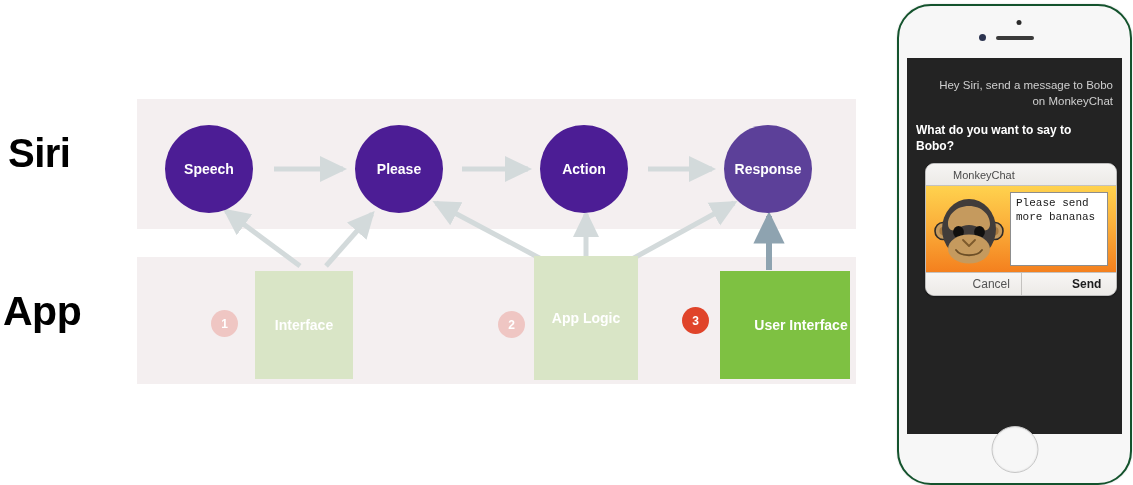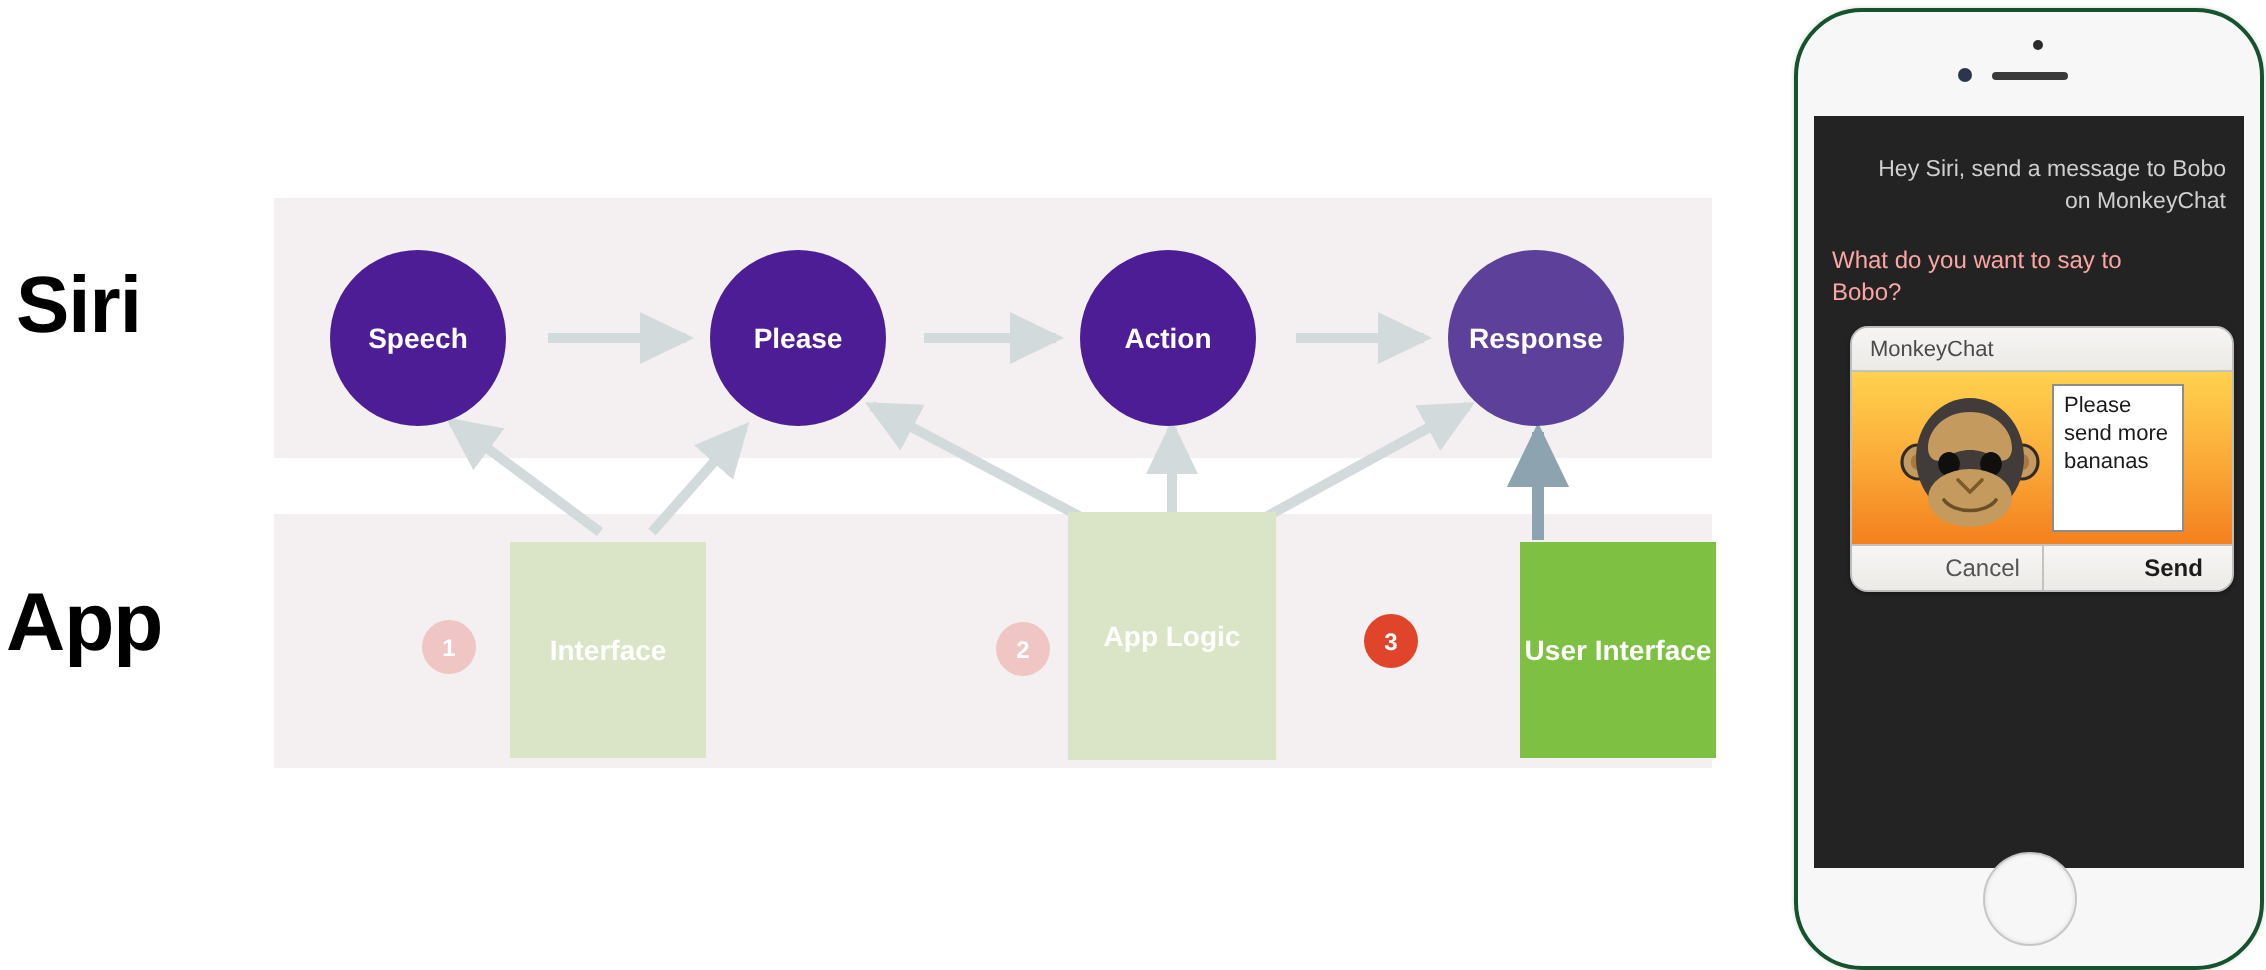--- a/index.html
+++ b/index.html
@@ -72,21 +72,21 @@
     font-size: 14px;
     font-weight: bold;
     text-align: center;
     line-height: 1.2;
   }
   .box-muted  { background: #d9e5c6; }
   .box-strong { background: #7ec142; }
 
   #node-vocabulary { left: 255px; top: 271px; width: 98px;  height: 108px; }
   #node-applogic   { left: 534px; top: 256px; width: 104px; height: 124px; }
-  #node-ui         { left: 760px; top: 271px; width: 98px;  height: 108px; }
+  #node-ui         { left: 720px; top: 271px; width: 98px;  height: 108px; padding-left: 32px; }
 
   
   .badge {
     position: absolute;
     width: 27px; height: 27px;
     border-radius: 50%;
     display: flex;
     align-items: center;
     justify-content: center;
     color: #ffffff;
@@ -164,54 +164,55 @@
     text-align: right;
     color: #cfcfcf;
     font-size: 11.5px;
     line-height: 1.35;
   }
   #siri-reply {
     position: absolute;
     left: 9px; top: 64px;
     width: 175px;
     text-align: left;
-    color: #fca5a5;
+    color: #ffffff;
     font-size: 12px;
-    font-weight: normal;
+    font-weight: bold;
     line-height: 1.35;
   }
 
   
   #monkeychat-dialog {
     position: absolute;
     left: 18px; top: 105px;
     width: 190px;
     border-radius: 9px;
     background: #f2f0ee;
     border: 1px solid #bdbdbd;
     overflow: hidden;
     box-shadow: 0 1px 2px rgba(0,0,0,0.35);
   }
   #dialog-title {
     height: 21px;
     display: flex;
     align-items: center;
-    padding-left: 9px;
+    padding-left: 27px;
     font-size: 11px;
     color: #4a4a4a;
     background: linear-gradient(#f6f5f3, #eceae7);
     border-bottom: 1px solid #c4c2bf;
   }
   #dialog-body {
     height: 86px;
     display: flex;
     align-items: center;
-    padding: 6px 24px;
+    padding: 6px 8px;
     box-sizing: border-box;
     background: linear-gradient(180deg, #ffd24e 0%, #fbb03b 45%, #f4801e 100%);
+    font-family: Liberation Mono, monospace;
   }
   #avatar {
     width: 70px; height: 72px;
     flex: 0 0 auto;
     position: relative;
   }
   #message-box {
     flex: 1 1 auto;
     height: 74px;
     margin-left: 6px;

